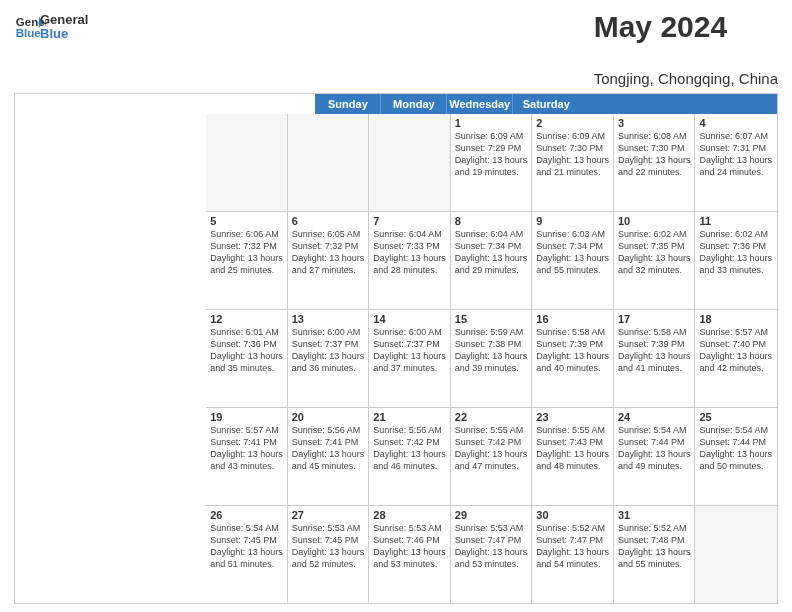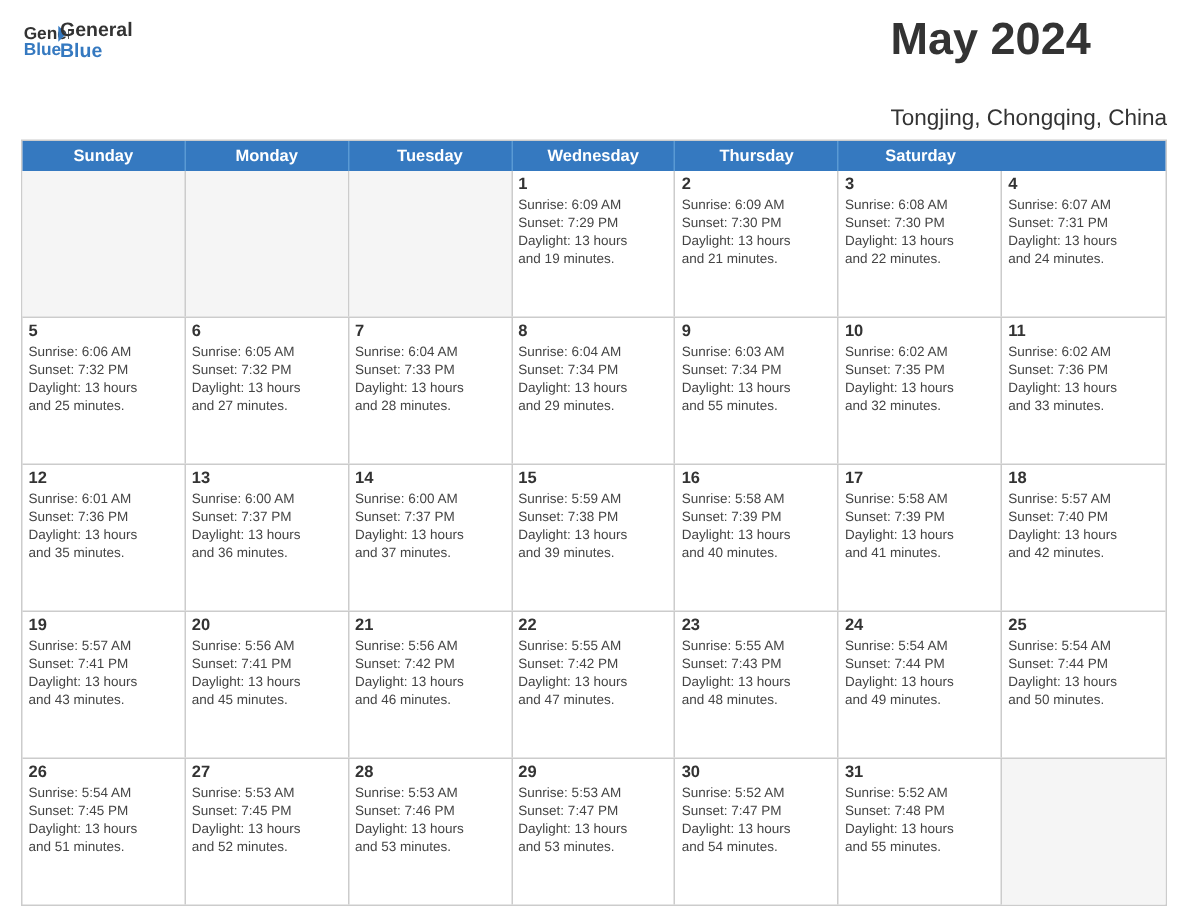--- a/index.html
+++ b/index.html
@@ -43,20 +43,21 @@
     .subtitle {
       font-size: 15px;
       color: #333;
       margin-top: 26px;
     }
     .calendar {
       flex: 1;
       border: 1px solid #ccc;
       display: flex;
       flex-direction: column;
+      align-items: flex-end;
     }
     .cal-header {
       display: grid;
       grid-template-columns: repeat(7, 1fr);
       background: #3579c0;
     }
     .cal-header-cell {
       color: #fff;
       font-size: 11px;
       font-weight: bold;
@@ -118,23 +119,21 @@
     <div class="title-block">
       <div class="main-title">May 2024</div>
       <div class="subtitle">Tongjing, Chongqing, China</div>
     </div>
   </div>
 
   <div class="calendar">
     <div class="cal-header" id="cal-header">
         <div class="cal-header-cell">Sunday</div>
         <div class="cal-header-cell">Monday</div>
-        <div class="cal-header-cell">Tuesday</div>
         <div class="cal-header-cell">Wednesday</div>
-        <div class="cal-header-cell">Thursday</div>
         <div class="cal-header-cell">Saturday</div>
       </div>
     <div class="cal-body" id="cal-body">
         <div class="cal-row">
           <div class="cal-cell empty"></div>
           <div class="cal-cell empty"></div>
           <div class="cal-cell empty"></div>
           <div class="cal-cell">
             <div class="day-num">1</div>
             <div class="cell-line">Sunrise: 6:09 AM</div>

